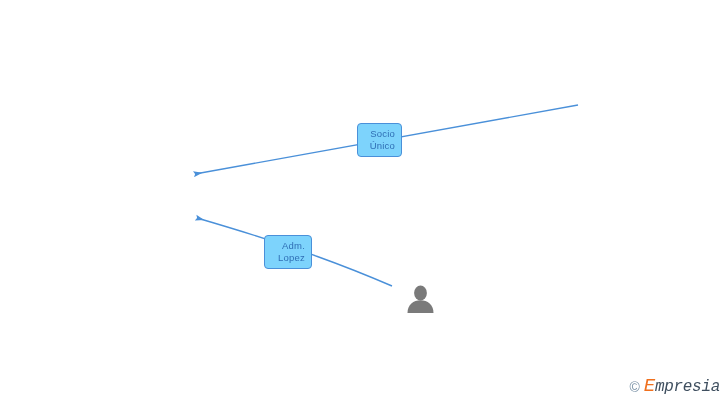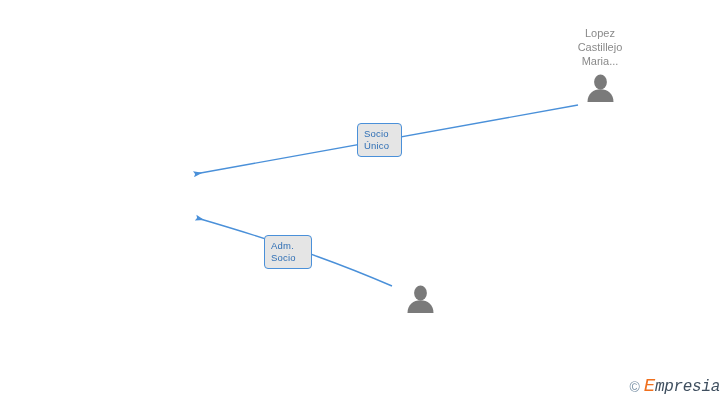--- a/index.html
+++ b/index.html
@@ -71,27 +71,27 @@
   #person-bottom {
     left: 360px;
     top: 285px;
   }
   #person-bottom .person-name { margin-top: 5px; }
 
   
   .rel-label {
     position: absolute;
     box-sizing: border-box;
-    background: #e5e5e5;
+    background: #7dd3fc;
     border: 1px solid #4a90d9;
     border-radius: 4px;
     color: #2f6fb5;
     font-size: 9.5px;
     line-height: 12px;
-    text-align: left;
+    text-align: right;
     padding: 4px 6px 4px 6px;
     white-space: pre-line;
     letter-spacing: 0.2px;
   }
   #label-socio {
     left: 357px;
     top: 123px;
     width: 45px;
   }
   #label-adm {
@@ -138,45 +138,34 @@
         <path d="M0,3.2 L9,0.2 L7.4,3.2 L9,6.2 Z" fill="#4a90d9"></path>
       </marker>
     </defs>
 
     <path d="M 578,105 L 195,174" fill="none" stroke="#4a90d9" stroke-width="1.4" marker-end="url(#arrowhead)"></path>
 
     <path d="M 392,286 C 350,268 300,248 197,218" fill="none" stroke="#4a90d9" stroke-width="1.4" marker-end="url(#arrowhead)"></path>
   </svg>
 
 
-  <div class="person-node" id="person-top">
-    <div class="person-name">Lopez
-Castillejo
-Maria...</div>
-    <div class="person-icon-wrap">
-      <svg width="33" height="28" viewBox="0 0 33 28" xmlns="http://www.w3.org/2000/svg">
-        <ellipse cx="16.5" cy="8" rx="6.4" ry="7.4" fill="#7a7a7a"></ellipse>
-        <path d="M3.5,28 C3.5,19.6 9.5,15.3 16.5,15.3 C23.5,15.3 29.5,19.6 29.5,28 Z" fill="#7a7a7a"></path>
-      </svg>
-    </div>
-  </div>
 
   <div class="person-node" id="person-bottom">
     <div class="person-icon-wrap">
       <svg width="33" height="28" viewBox="0 0 33 28" xmlns="http://www.w3.org/2000/svg">
         <ellipse cx="16.5" cy="8" rx="6.4" ry="7.4" fill="#7a7a7a"></ellipse>
         <path d="M3.5,28 C3.5,19.6 9.5,15.3 16.5,15.3 C23.5,15.3 29.5,19.6 29.5,28 Z" fill="#7a7a7a"></path>
       </svg>
     </div>
   </div>
 
   <div class="rel-label" id="label-socio">Socio
 Único</div>
 
   <div class="rel-label" id="label-adm">Adm.
-Socio</div>
+Lopez</div>
 
   <div class="watermark">
     <span class="wm-c">©</span>
     <span class="wm-text"><span class="wm-initial">E</span><span>mpresia</span></span>
   </div>
 
 </div>
 
 </body></html>

